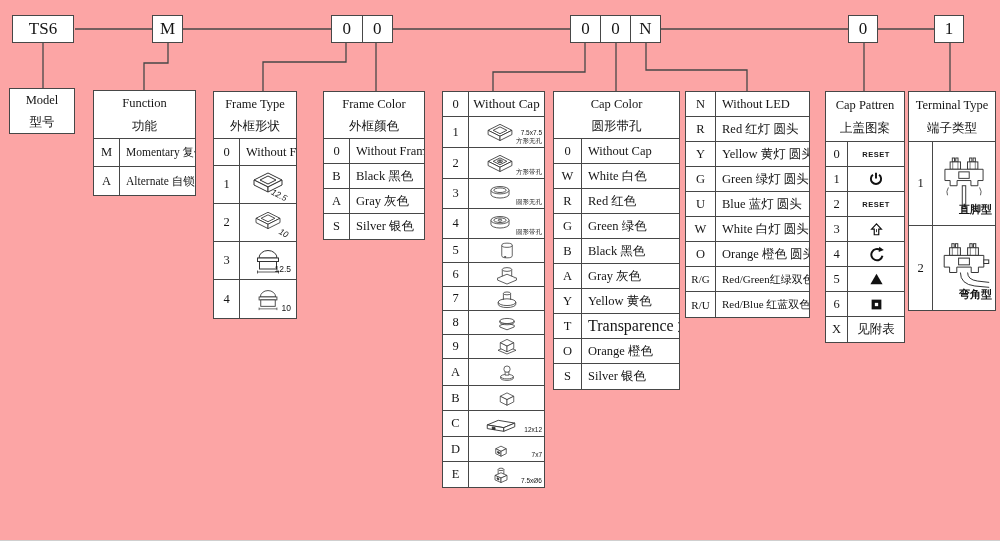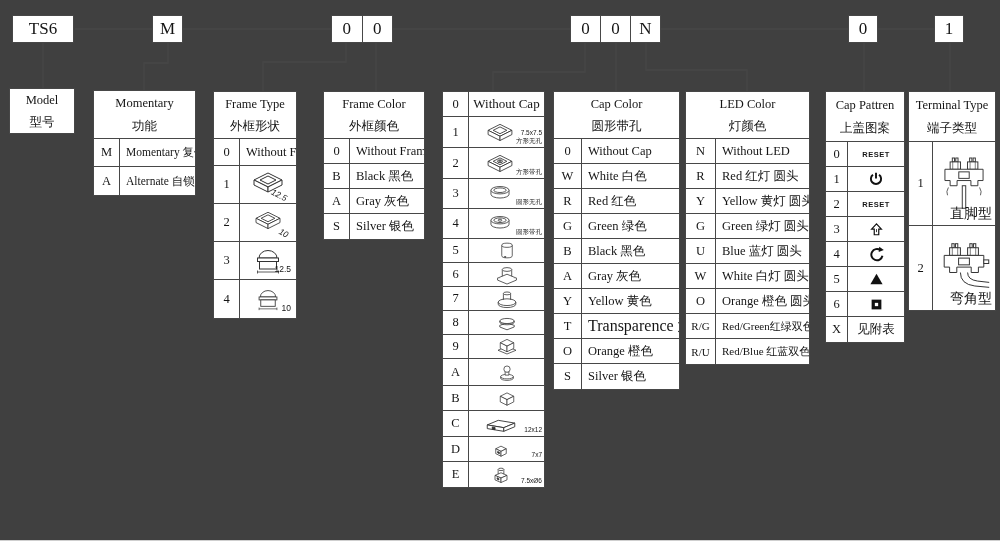--- a/index.html
+++ b/index.html
@@ -1,16 +1,16 @@
 <!DOCTYPE html>
 <html><head>
 <meta charset="utf-8">
 <style>
   html,body{margin:0;padding:0;background:#fff;}
-  .canvas{position:relative;width:1000px;height:541px;background:#404040;overflow:hidden;
+  .canvas{position:relative;width:1000px;height:541px;background:#fca5a5;overflow:hidden;
           font-family:"Liberation Serif","DejaVu Serif",serif;color:#151515;}
   .wires{position:absolute;left:0;top:0;z-index:1;}
   .wires path{stroke:#474747;stroke-width:1.3;fill:none;}
   .topbox{position:absolute;top:15px;height:28px;border:1.4px solid #474747;background:#fff;
           display:flex;align-items:stretch;z-index:2;box-sizing:border-box;font-size:17px;}
   .topbox .cell{flex:1;display:flex;align-items:center;justify-content:center;border-right:1px solid #474747;}
   .topbox .cell:last-child{border-right:0;}
   .tbl{position:absolute;border:1px solid #474747;background:#fff;z-index:2;box-sizing:border-box;}
   .hd{display:flex;flex-direction:column;align-items:center;justify-content:center;
       border-bottom:1px solid #474747;font-size:12.5px;line-height:1.8;box-sizing:border-box;}
@@ -21,21 +21,21 @@
         border-right:1px solid #474747;font-size:12.5px;box-sizing:border-box;}
   .lbl{flex:1;display:flex;align-items:center;padding:0 3px 0 6px;font-size:12.5px;white-space:nowrap;overflow:hidden;}
   .lbl.center{justify-content:center;padding:0;}
   .lbl.smallcaps{font:bold 7.5px "Liberation Sans",sans-serif;letter-spacing:.5px;}
   .iconcell{flex:1;position:relative;display:flex;align-items:center;justify-content:center;overflow:hidden;}
   .note{position:absolute;right:2px;bottom:2px;font:6.5px "Liberation Sans",sans-serif;
         text-align:right;line-height:1.25;display:flex;flex-direction:column;align-items:flex-end;}
   .dim{position:absolute;font:italic 8.5px "Liberation Sans",sans-serif;}
   .dim.rot{right:8px;bottom:3px;transform:rotate(27deg);}
   .dim.flat{right:5px;bottom:5px;font-style:normal;}
-  .caption{position:absolute;right:3px;bottom:2px;font-size:14px;}
+  .caption{position:absolute;right:3px;bottom:8px;font-size:11px;font-weight:bold;}
   .r25{height:25px;} .r28{height:28px;}
   svg.glyph{display:block;}
   svg.glyph *{vector-effect:non-scaling-stroke;}
   .scan-edge{position:absolute;left:0;right:0;bottom:0;height:1px;background:#cfcfcf;z-index:0;}
 </style>
 </head>
 <body>
 
 <div class="canvas">
   <div class="scan-edge"></div>
@@ -213,21 +213,21 @@
 
   <div class="tbl no-rows" style="left:9px;top:88px;width:66px;height:46px">
     <div class="hd">
       <span>Model</span>
       <span>型号</span>
     </div>
   </div>
 
   <div class="tbl" style="left:93px;top:90px;width:103px">
     <div class="hd" style="height:48px">
-      <span>Momentary</span>
+      <span>Function</span>
       <span>功能</span>
     </div>
     <div class="row r28">
       <div class="code">M</div>
       <div class="lbl" style="font-size:11.5px">Momentary 复位</div>
     </div>
     <div class="row r28">
       <div class="code">A</div>
       <div class="lbl" style="font-size:11.5px">Alternate  自锁</div>
     </div>
@@ -485,24 +485,20 @@
         <div class="code" style="flex-basis:28px">O</div>
         <div class="lbl">Orange  橙色</div>
       </div>
     <div class="row r25">
         <div class="code" style="flex-basis:28px">S</div>
         <div class="lbl">Silver  银色</div>
       </div>
   </div>
 
   <div class="tbl" style="left:685px;top:91px;width:125px">
-    <div class="hd" style="height:47px">
-      <span>LED Color</span>
-      <span>灯颜色</span>
-    </div>
     <div class="row r25">
         <div class="code" style="flex-basis:30px">N</div>
         <div class="lbl">Without LED</div>
       </div>
     <div class="row r25">
         <div class="code" style="flex-basis:30px">R</div>
         <div class="lbl">Red  红灯    圆头</div>
       </div>
     <div class="row r25">
         <div class="code" style="flex-basis:30px">Y</div>

